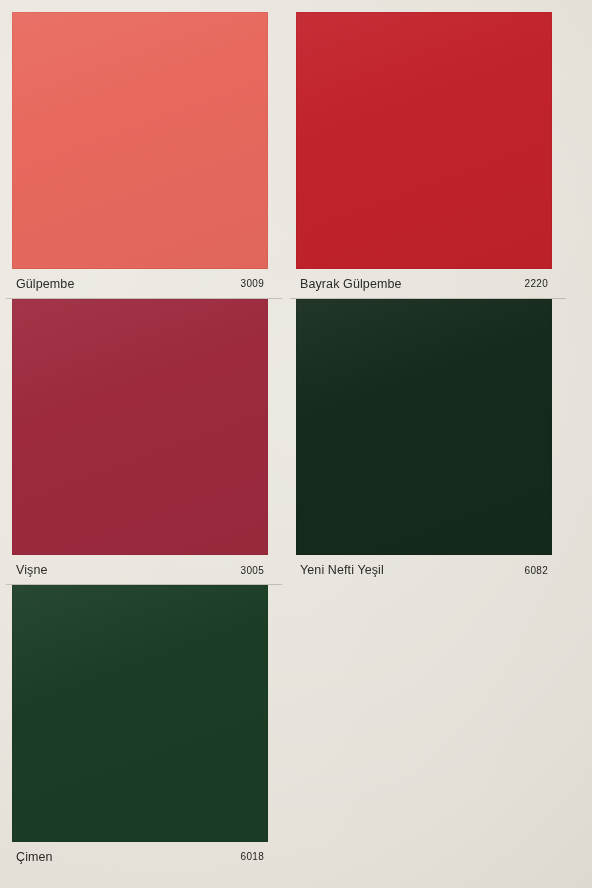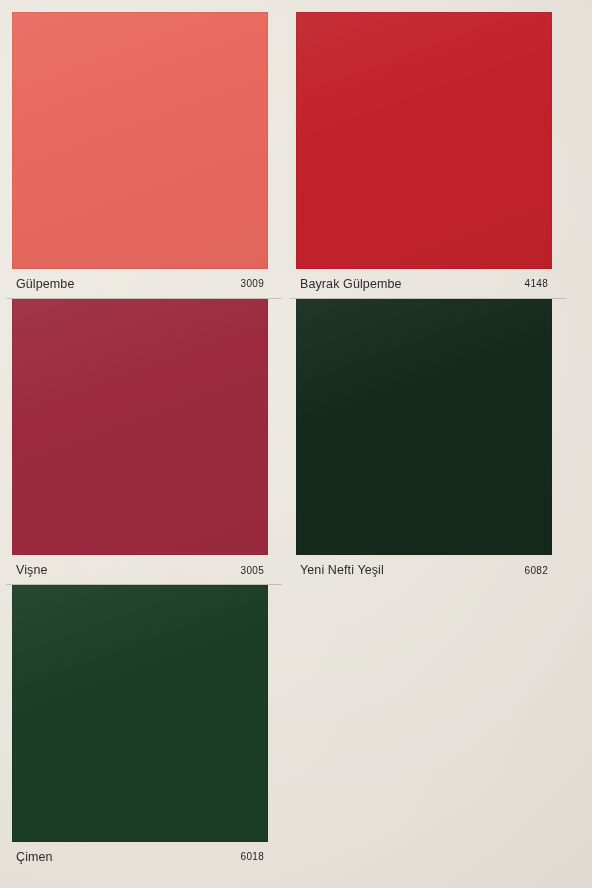--- a/index.html
+++ b/index.html
@@ -115,21 +115,21 @@
       <div class="caption">
         <span class="name">Gülpembe</span>
         <span class="code">3009</span>
       </div>
     </div>
 
     <div class="cell">
       <div class="chip" style="background-color: rgb(194, 34, 43);"></div>
       <div class="caption">
         <span class="name">Bayrak Gülpembe</span>
-        <span class="code">4148</span>
+        <span class="code">2220</span>
       </div>
     </div>
 
     <div class="cell">
       <div class="chip" style="background-color: rgb(157, 42, 63);"></div>
       <div class="caption">
         <span class="name">Vişne</span>
         <span class="code">3005</span>
       </div>
     </div>

